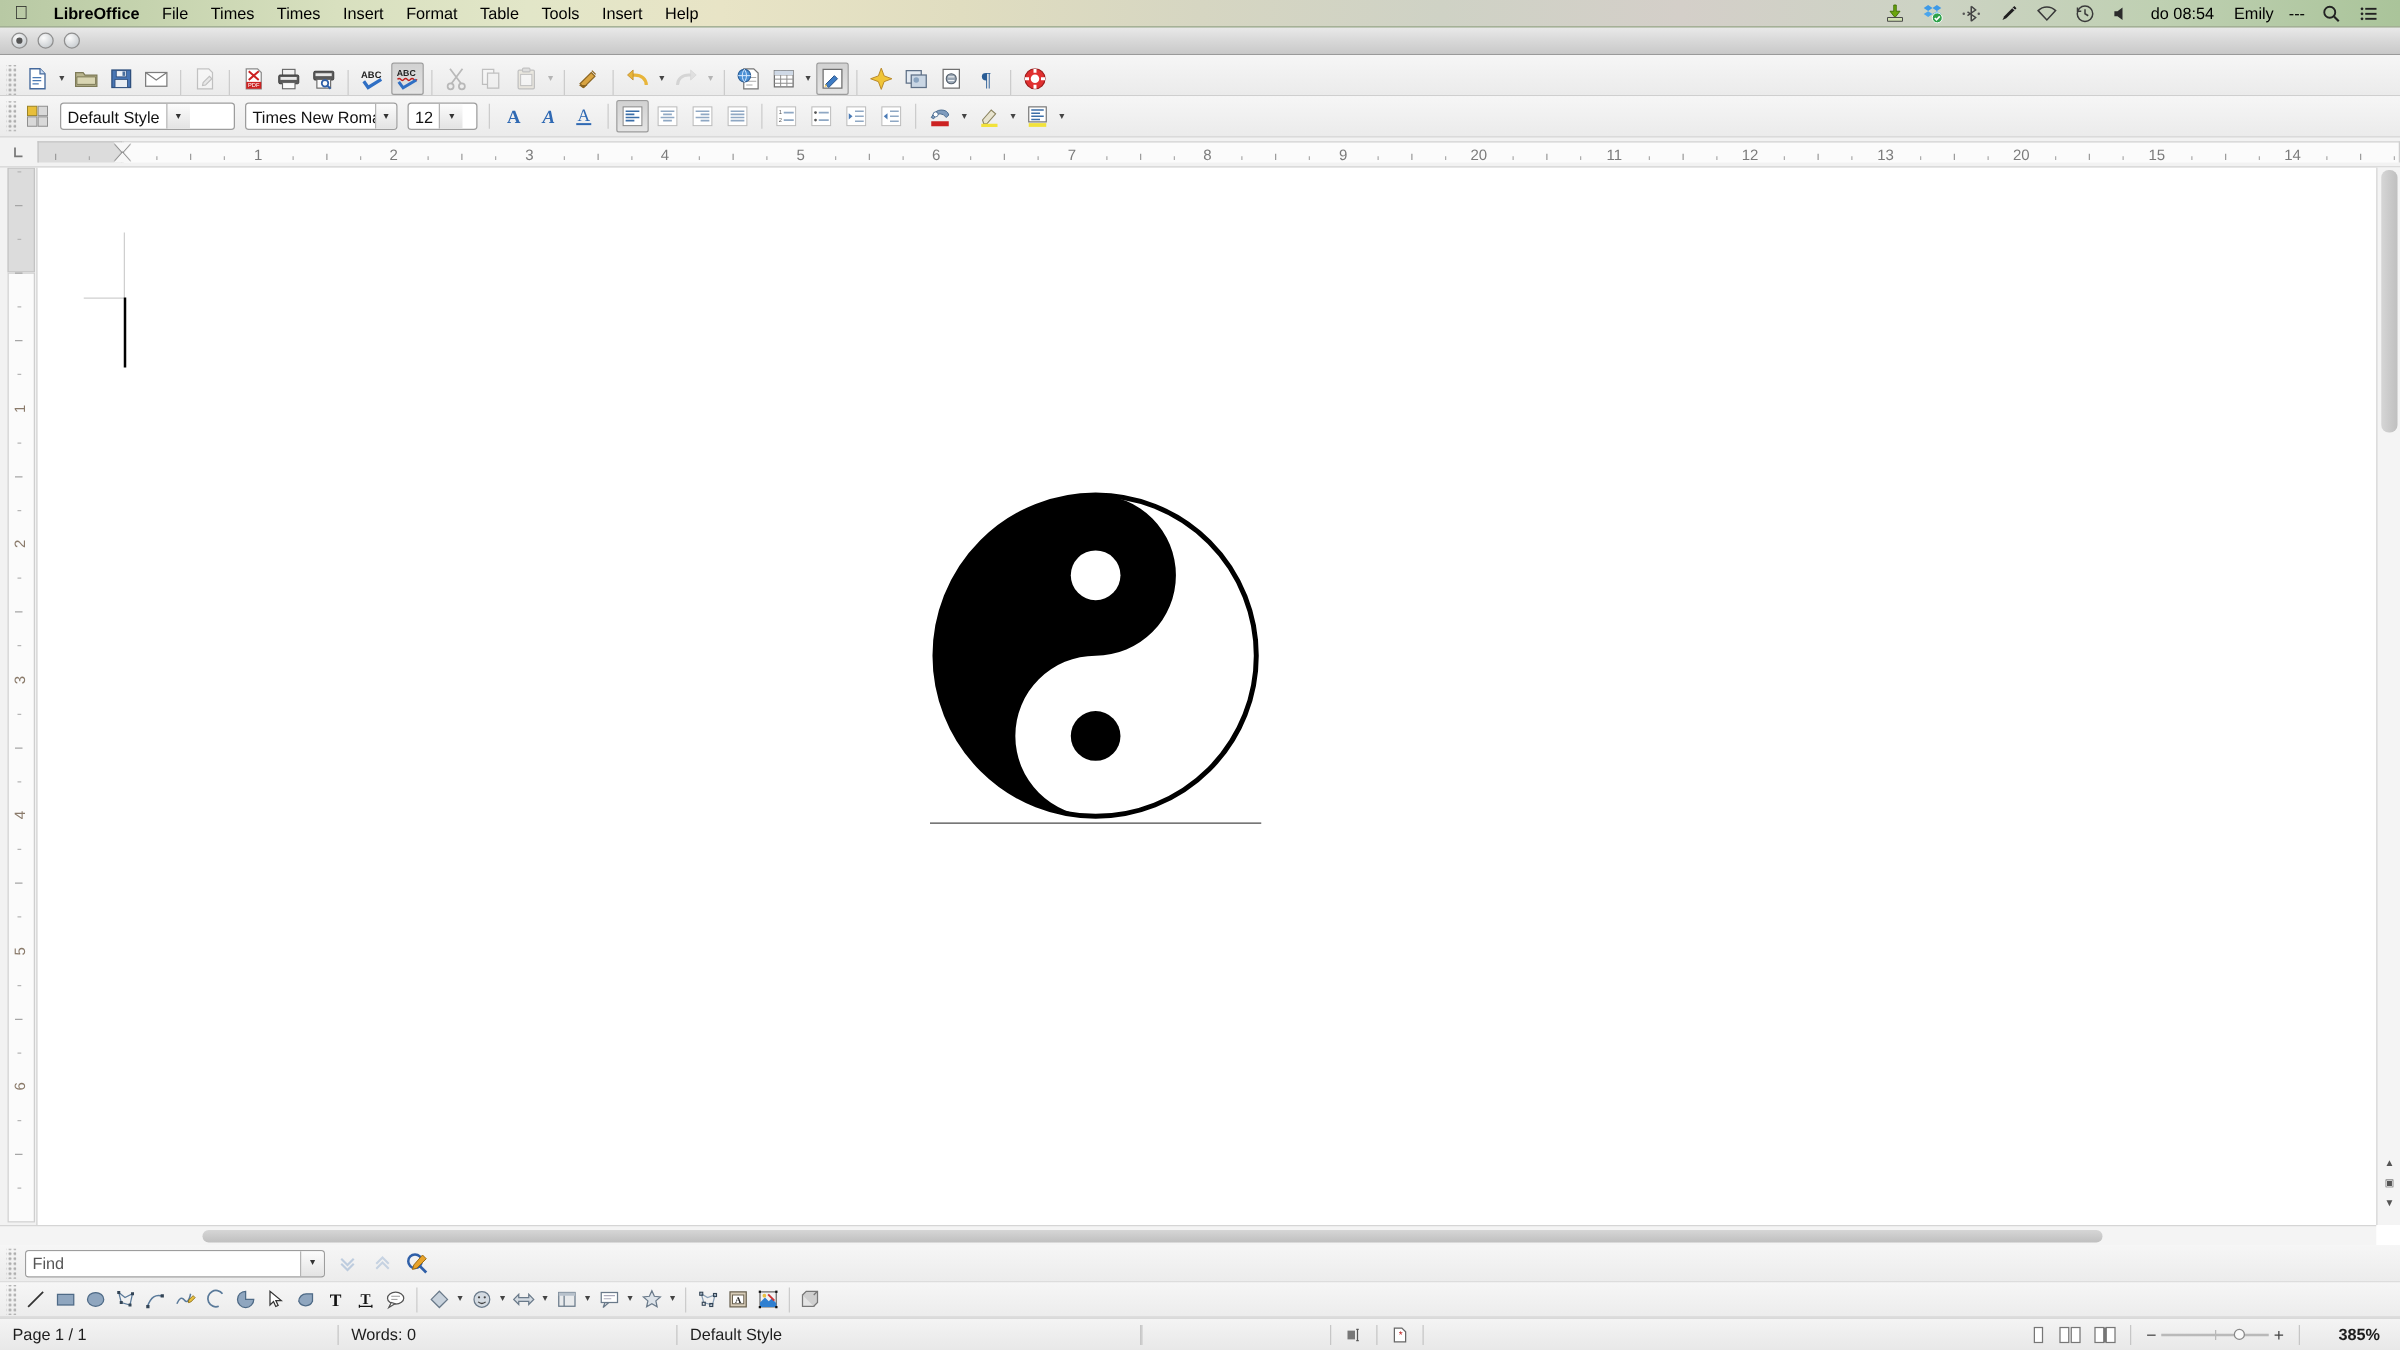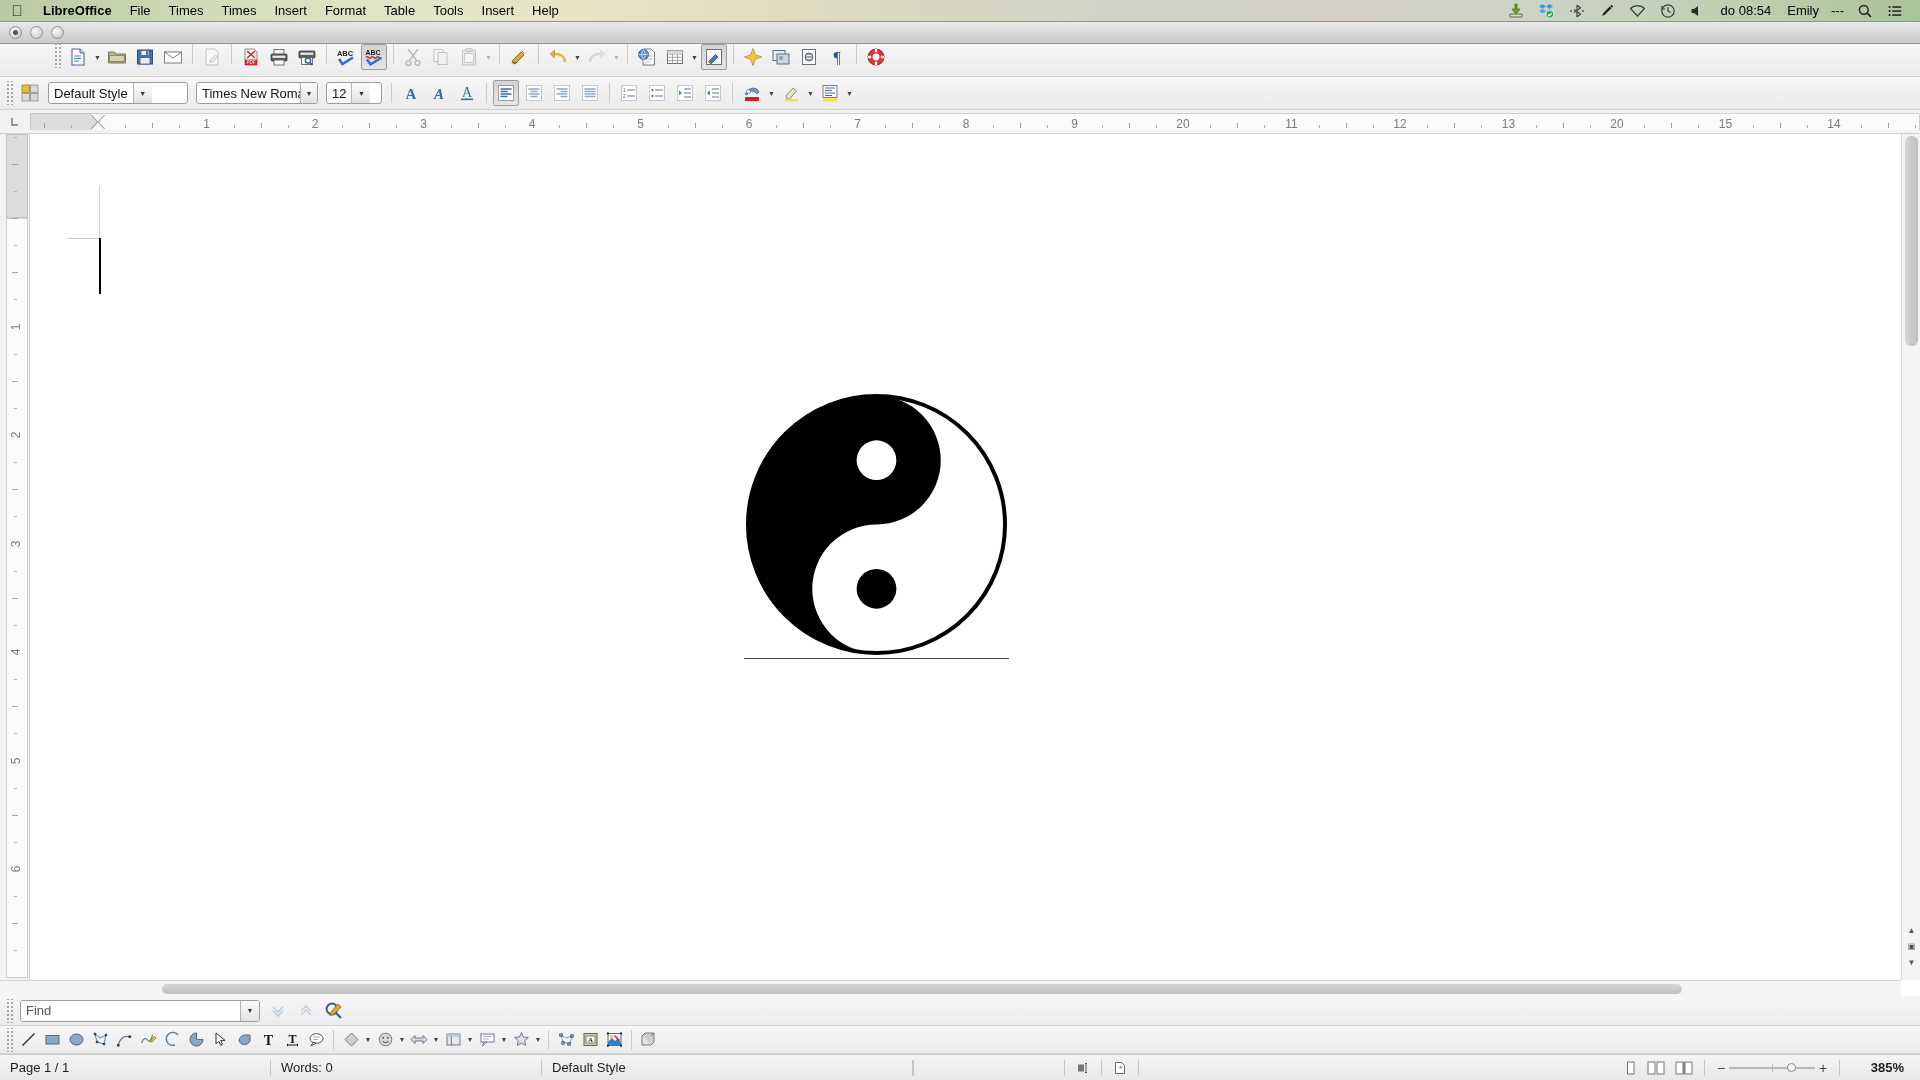--- a/index.html
+++ b/index.html
@@ -64,23 +64,22 @@
     position: absolute; left: 0; width: 1920px; text-align: center;
     font-size: 13px; color: #1c1c1c;
   }
 
   
   #toolbar1 {
     position: absolute; top: 44px; left: 0;
     width: 1920px; height: 33px;
     background: linear-gradient(to bottom, #f6f6f6, #ebebeb);
     border-bottom: 1px solid #cfcfcf;
-    display: flex; align-items: flex-start;
+    display: flex; align-items: flex-end;
     z-index: 30;
-    padding-left: 48px;
   }
   #toolbar2 {
     position: absolute; top: 77px; left: 0;
     width: 1920px; height: 33px;
     background: linear-gradient(to bottom, #f6f6f6, #ebebeb);
     border-bottom: 1px solid #cfcfcf;
     display: flex; align-items: center;
     z-index: 30;
   }
   .grip {

